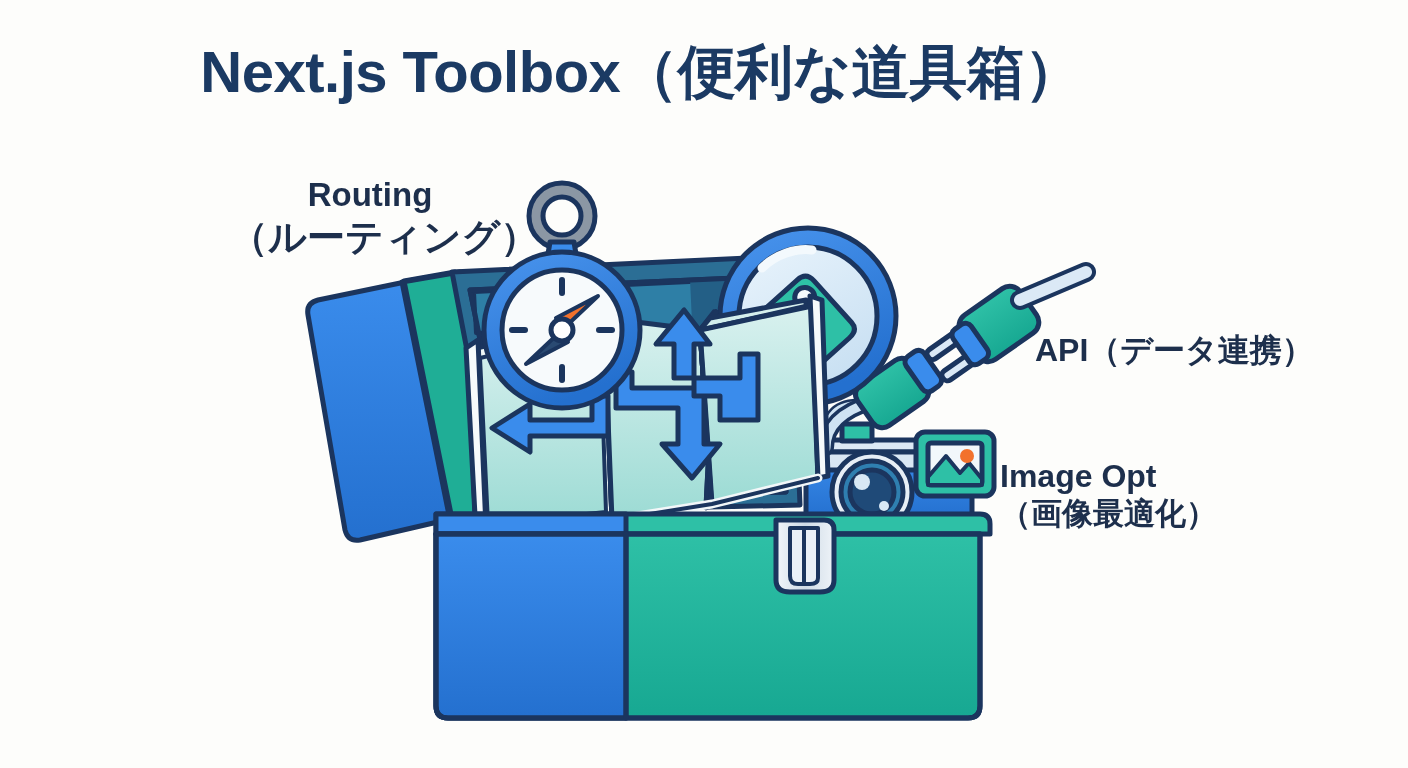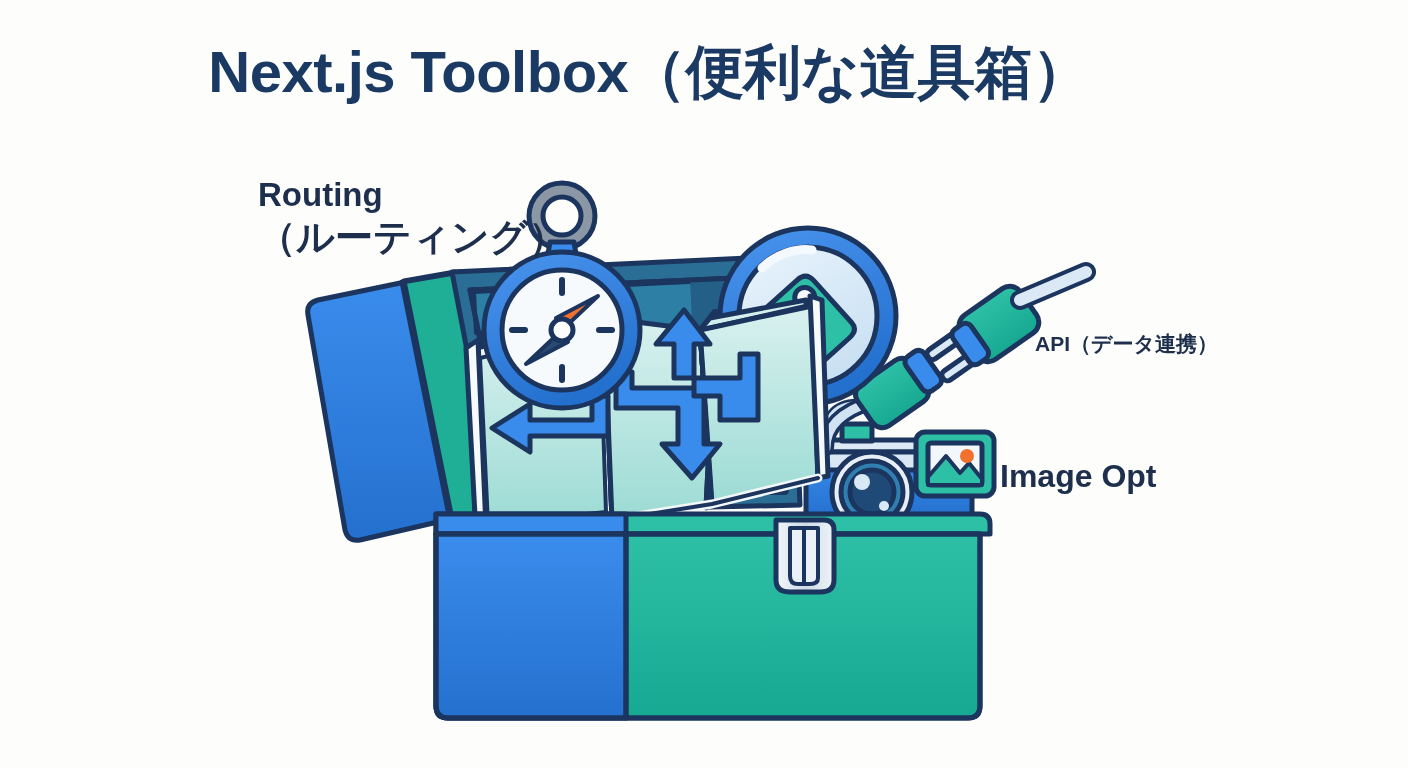--- a/index.html
+++ b/index.html
@@ -15,54 +15,55 @@
   }
   #canvas {
     position: relative;
     width: 1408px;
     height: 768px;
     background: #fdfdfb;
     overflow: hidden;
   }
   .title {
     position: absolute;
-    left: 16px;
+    left: 8px;
     top: 34px;
     width: 1266px;
     text-align: center;
     font-size: 58px;
     font-weight: 700;
     letter-spacing: -0.5px;
     color: #1b3a63;
     white-space: nowrap;
   }
   .label {
     position: absolute;
     color: #1d2f4c;
     font-weight: 700;
     line-height: 1.18;
     white-space: nowrap;
   }
   .label .ja { display: block; }
   #label-routing {
-    left: 258px;
+    left: 230px;
     top: 176px;
     width: 280px;
+    text-align: center;
     font-size: 33px;
   }
   #label-routing .ja { font-size: 38px; }
   #label-seo {
     left: 880px;
     top: 216px;
     font-size: 29px;
   }
   #label-api {
     left: 1035px;
     top: 332px;
-    font-size: 21px;
+    font-size: 32px;
   }
   #label-image {
     left: 1000px;
     top: 458px;
     width: 230px;
     font-size: 32px;
   }
   #label-image .ja { font-size: 31px; }
   #art {
     position: absolute;
@@ -260,15 +261,16 @@
   <div class="label" id="label-routing">
     <span>Routing</span>
     <span class="ja">（ルーティング）</span>
   </div>
 
 
   <div class="label" id="label-api">API（データ連携）</div>
 
   <div class="label" id="label-image">
     <span>Image Opt</span>
+    <span class="ja">（画像最適化）</span>
   </div>
 
 </div>
 
 </body></html>

